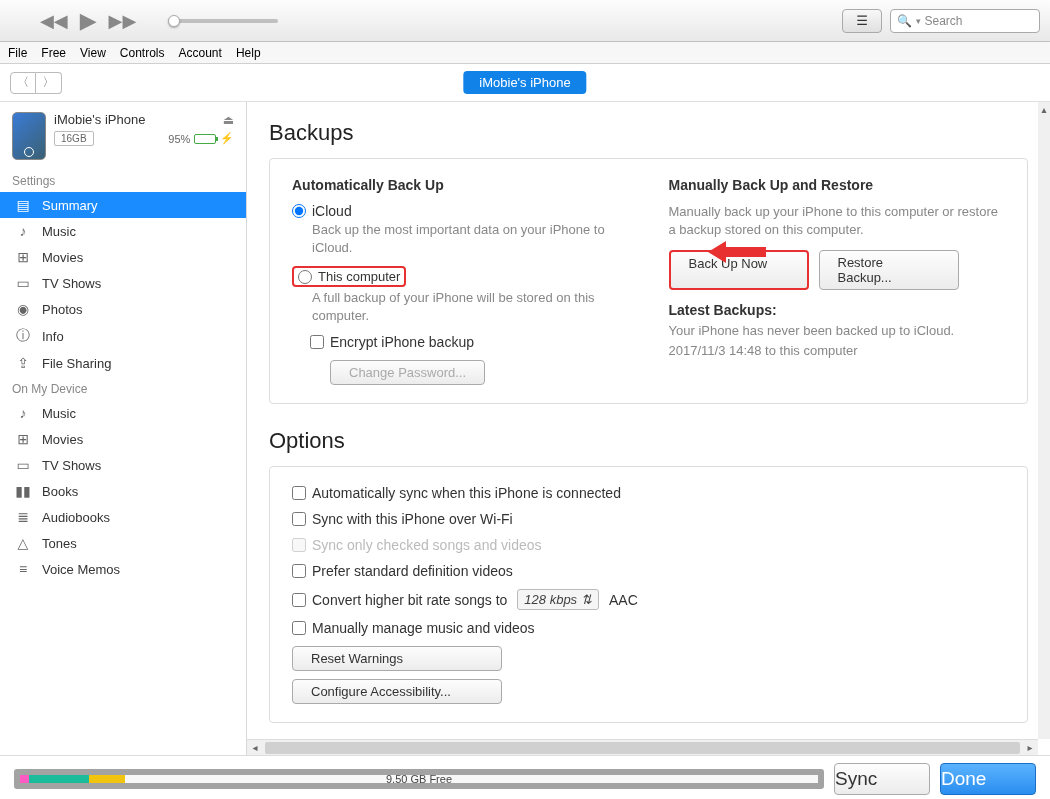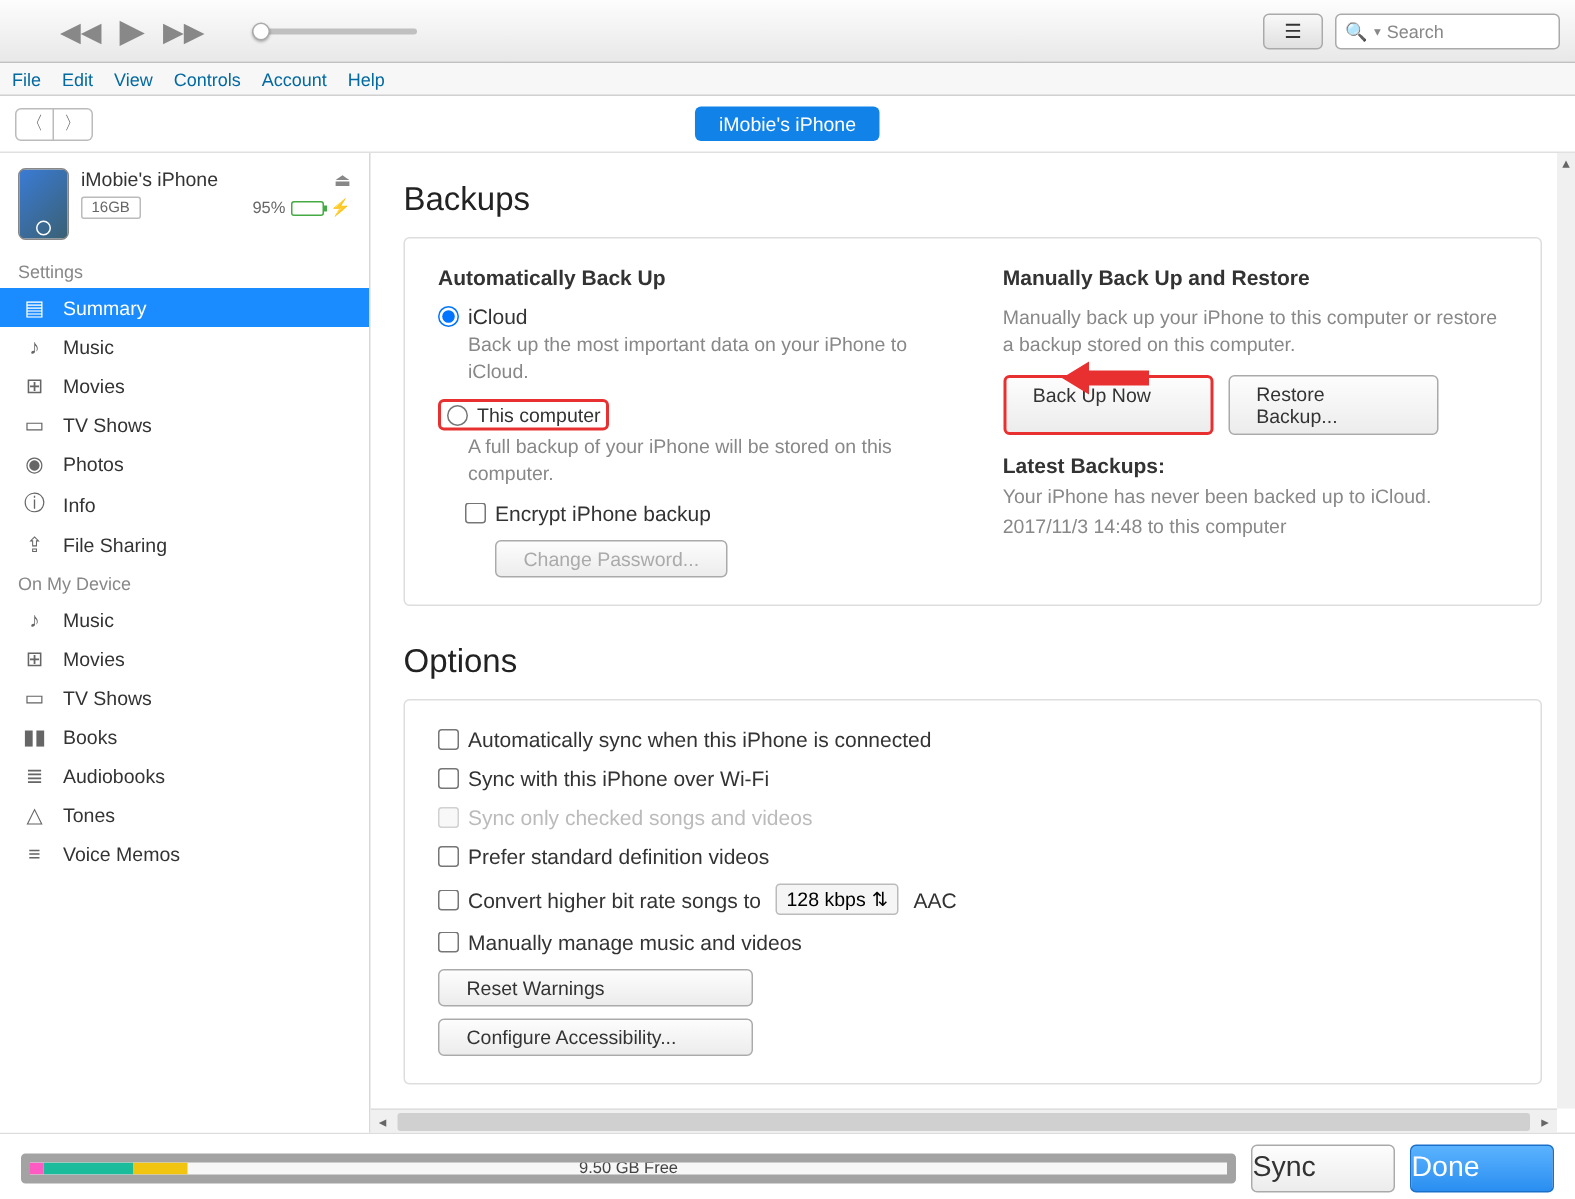--- a/index.html
+++ b/index.html
@@ -15,21 +15,21 @@
 .playback { display: flex; align-items: center; gap: 12px; margin-left: 30px; }
 .play-btn { color: #888; font-size: 18px; }
 .play-btn.big { font-size: 22px; }
 .vol-slider { width: 110px; height: 4px; background: #c0c0c0; border-radius: 2px; position: relative; margin-left: 20px; }
 .vol-thumb { width: 12px; height: 12px; background: #fff; border: 1px solid #aaa; border-radius: 50%; position: absolute; top: -4px; left: 0; box-shadow: 0 1px 2px rgba(0,0,0,.3); }
 .apple-logo { position: absolute; left: 50%; transform: translateX(-50%); font-size: 22px; color: #888; }
 .list-btn { width: 40px; height: 24px; border: 1px solid #aaa; border-radius: 4px; background: linear-gradient(#f8f8f8,#e0e0e0); display: flex; align-items: center; justify-content: center; margin-left: auto; }
 .search-box { width: 150px; height: 24px; border: 1px solid #aaa; border-radius: 4px; background: #fff; display: flex; align-items: center; padding: 0 6px; margin-left: 8px; color: #888; font-size: 12px; gap: 4px; }
 
 
-.menu-bar { height: 22px; background: #f7f7f7; border-bottom: 1px solid #d0d0d0; display: flex; align-items: center; padding: 0 8px; gap: 14px; font-size: 12px; color: #0369a1; }
+.menu-bar { height: 22px; background: #f7f7f7; border-bottom: 1px solid #d0d0d0; display: flex; align-items: center; padding: 0 8px; gap: 14px; font-size: 12px; color: #000000; }
 
 
 .device-tab-row { height: 38px; background: #fff; border-bottom: 1px solid #e0e0e0; display: flex; align-items: center; padding: 0 10px; position: relative; }
 .nav-arrows { display: flex; gap: 0; }
 .nav-arrow { width: 26px; height: 22px; border: 1px solid #bbb; background: #fff; display: flex; align-items: center; justify-content: center; color: #666; font-size: 12px; }
 .nav-arrow:first-child { border-radius: 4px 0 0 4px; }
 .nav-arrow:last-child { border-radius: 0 4px 4px 0; border-left: none; }
 .device-pill { position: absolute; left: 50%; transform: translateX(-50%); background: #1182e8; color: #fff; padding: 4px 16px; border-radius: 4px; font-size: 13px; }
 
 
@@ -72,21 +72,21 @@
 .arrow-annot { position: absolute; left: 438px; top: 78px; color: #e83030; }
 .check-row { display: flex; align-items: center; gap: 6px; font-size: 14px; margin-bottom: 10px; }
 .check-desc { color: #999; font-size: 11px; margin: -6px 0 8px 38px; line-height: 1.3; }
 .btn { border: 1px solid #aaa; background: linear-gradient(#fdfdfd,#ececec); border-radius: 4px; padding: 4px 18px; font-size: 13px; color: #333; display: inline-block; text-align: left; }
 .btn.disabled { color: #aaa; }
 .btn-row { display: flex; gap: 10px; margin-bottom: 12px; }
 .btn-highlight { border: 2px solid #e83030; }
 .right-desc { color: #888; font-size: 13px; line-height: 1.35; margin-bottom: 12px; }
 .latest-label { font-weight: 600; font-size: 14px; margin-bottom: 4px; }
 
-.bitrate-select { border: 1px solid #bbb; background: #f5f5f5; padding: 2px 6px; border-radius: 3px; color: #000000; font-size: 13px; display: inline-flex; align-items: center; gap: 4px; margin: 0 4px; }
+.bitrate-select { border: 1px solid #bbb; background: #f5f5f5; padding: 2px 6px; border-radius: 3px; color: #404040; font-size: 13px; display: inline-flex; align-items: center; gap: 4px; margin: 0 4px; font-style: italic; }
 
 
 .hscroll { position: absolute; bottom: 0; left: 0; right: 12px; height: 16px; background: #f0f0f0; border-top: 1px solid #ddd; display: flex; align-items: center; }
 .hscroll-arrow { width: 16px; height: 16px; display: flex; align-items: center; justify-content: center; color: #666; font-size: 10px; }
 .hscroll-thumb { flex: 1; height: 12px; background: #d0d0d0; border-radius: 2px; margin: 0 2px; }
 
 
 .vscroll { position: absolute; top: 0; right: 0; bottom: 16px; width: 12px; background: #f0f0f0; }
 .vscroll-arrow { height: 14px; display:flex; align-items:center; justify-content:center; color:#666; font-size:10px; }
 
@@ -125,21 +125,21 @@
   </div>
   <div class="search-box">
     <span>🔍</span>
       <span style="font-size:9px">▾</span>
     <span>Search</span>
   </div>
 </div>
 
 <div class="menu-bar">
   <span>File</span>
-  <span>Edit</span>
+  <span>Free</span>
   <span>View</span>
   <span>Controls</span>
   <span>Account</span>
   <span>Help</span>
 </div>
 
 <div class="device-tab-row">
   <div class="nav-arrows">
     <div class="nav-arrow">〈</div>
     <div class="nav-arrow">〉</div>

